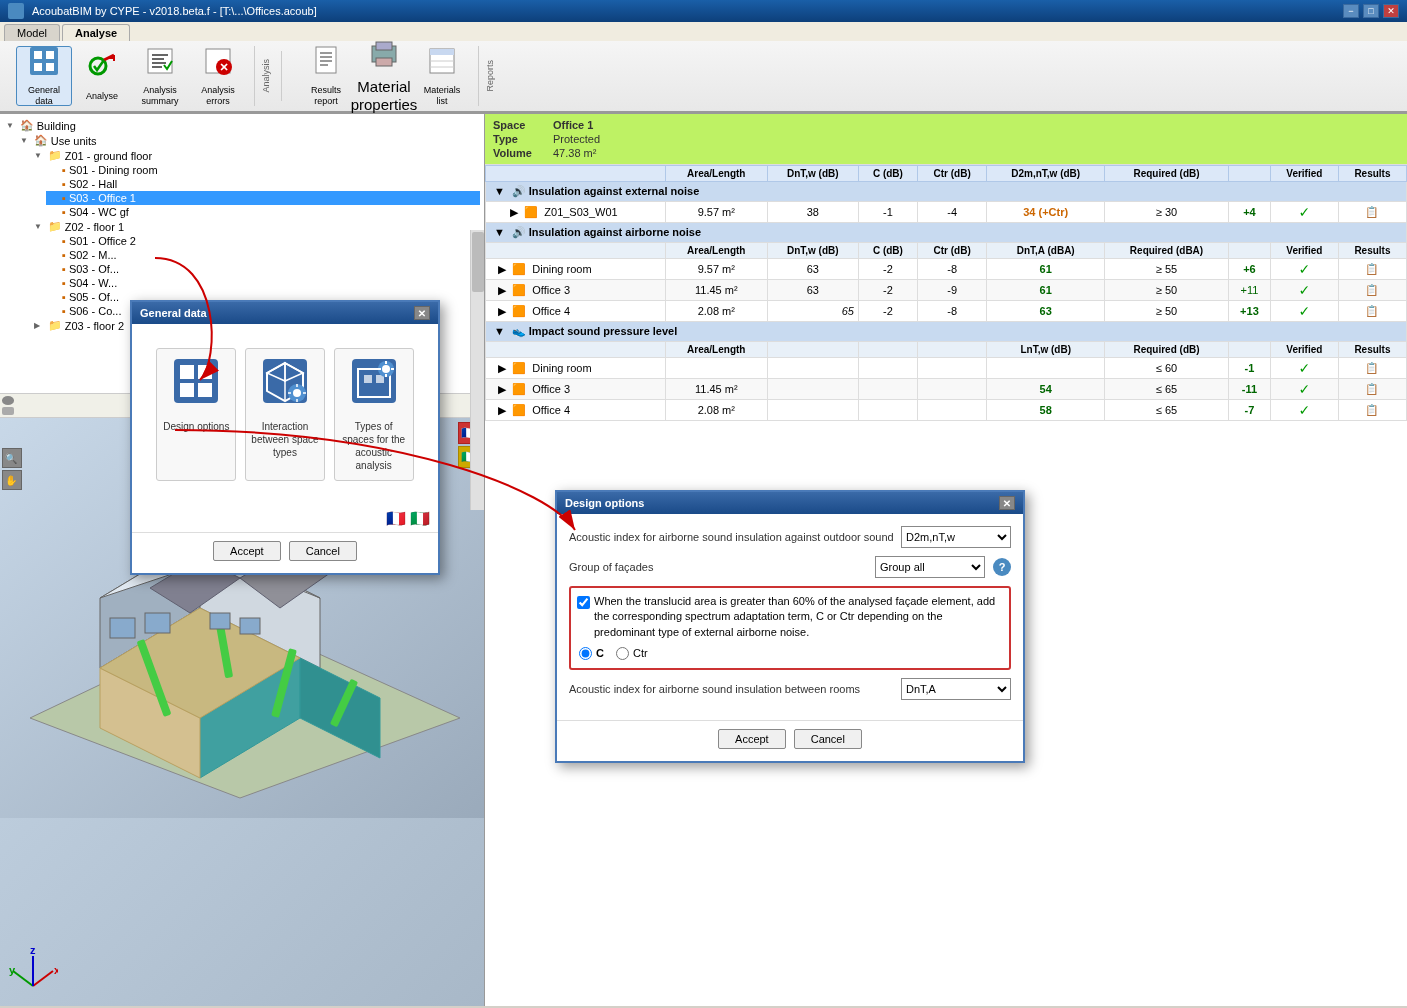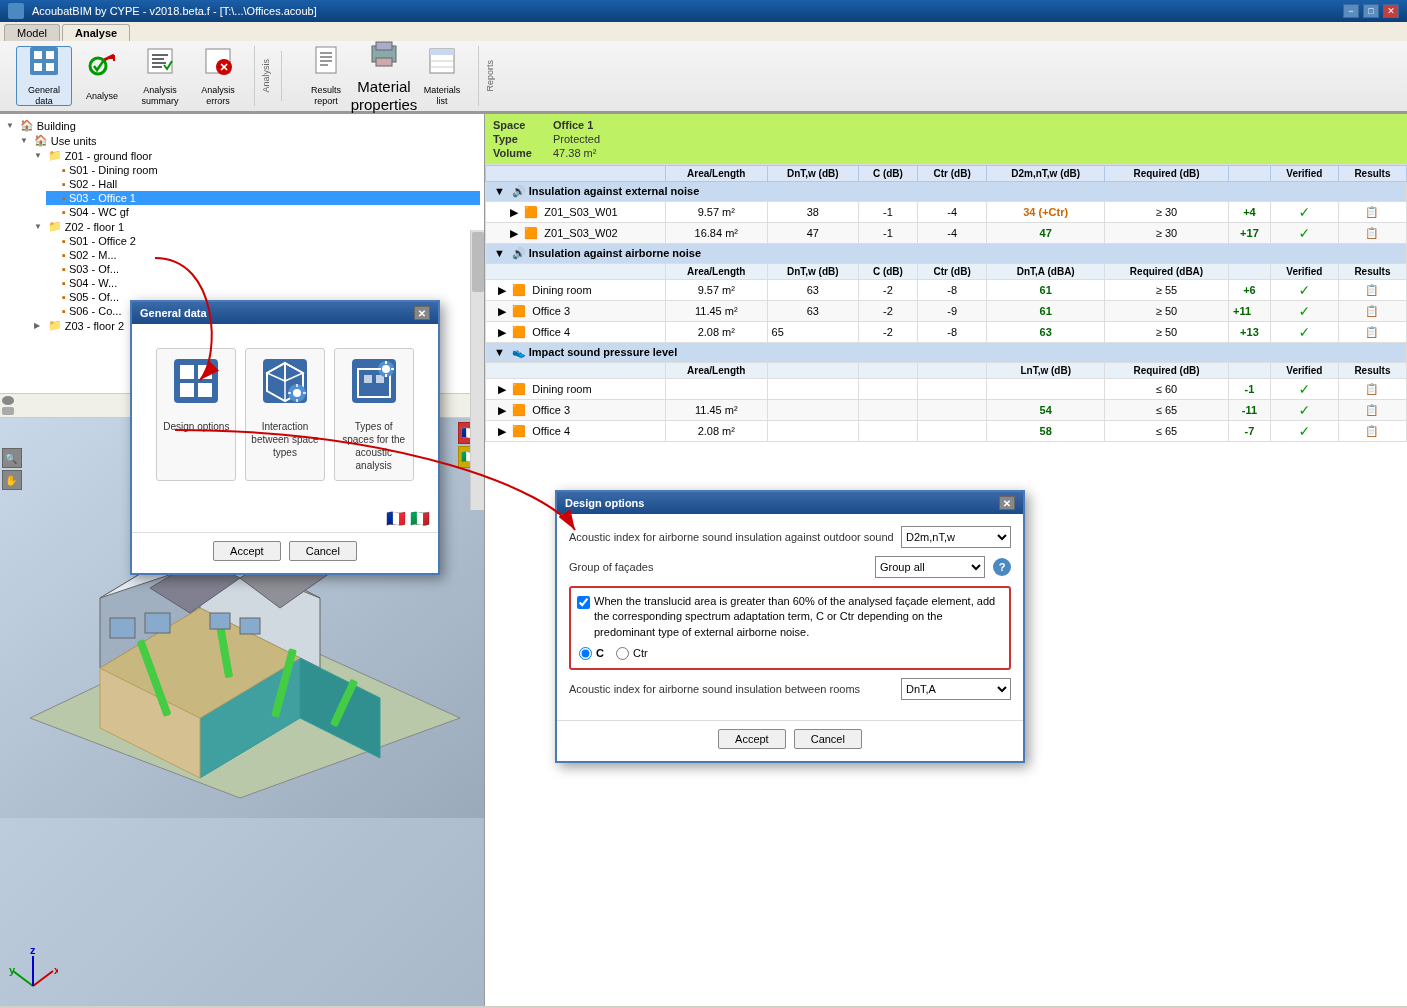--- a/index.html
+++ b/index.html
@@ -646,36 +646,20 @@
           <td style="text-align:center;">9.57 m²</td>
           <td style="text-align:center;">38</td>
           <td style="text-align:center;">-1</td>
           <td style="text-align:center;">-4</td>
           <td style="text-align:center;"><span style="color:#cc6600;font-weight:bold;">34 (+Ctr)</span></td>
           <td style="text-align:center;">≥ 30</td>
           <td style="text-align:center;color:#006600;font-weight:bold;">+4</td>
           <td style="text-align:center;"><span style="color:#009900;font-size:14px;">✓</span></td>
           <td style="text-align:center;"><span style="cursor:pointer;">📋</span></td>
         </tr>
-        <tr class="row-odd">
-          <td>
-            <span style="cursor:pointer;margin-left:20px;">▶</span>
-            <span style="color:#cc6600;margin:0 3px;">🟧</span>
-            <span>Z01_S03_W02</span>
-          </td>
-          <td style="text-align:center;">16.84 m²</td>
-          <td style="text-align:center;">47</td>
-          <td style="text-align:center;">-1</td>
-          <td style="text-align:center;">-4</td>
-          <td style="text-align:center;"><span style="color:#006600;font-weight:bold;">47</span></td>
-          <td style="text-align:center;">≥ 30</td>
-          <td style="text-align:center;color:#006600;font-weight:bold;">+17</td>
-          <td style="text-align:center;"><span style="color:#009900;font-size:14px;">✓</span></td>
-          <td style="text-align:center;"><span style="cursor:pointer;">📋</span></td>
-        </tr>
 
         <tr class="section-header">
           <td colspan="10" style="padding:3px 8px;">
             <span style="cursor:pointer;">▼</span>
             <span style="margin-left:4px;">🔊</span>
             <strong> Insulation against airborne noise</strong>
           </td>
         </tr>
 
         <tr style="background:#e8f0f8;">
@@ -711,32 +695,32 @@
             <span style="cursor:pointer;margin-left:8px;">▶</span>
             <span style="color:#cc6600;margin:0 3px;">🟧</span>
             <span>Office 3</span>
           </td>
           <td style="text-align:center;">11.45 m²</td>
           <td style="text-align:center;">63</td>
           <td style="text-align:center;">-2</td>
           <td style="text-align:center;">-9</td>
           <td style="text-align:center;"><span style="color:#006600;font-weight:bold;">61</span></td>
           <td style="text-align:center;">≥ 50</td>
-          <td style="color:#006600;font-weight:bold;">+11</td>
+          <td style="text-align:center;color:#006600;font-weight:normal;">+11</td>
           <td style="text-align:center;"><span style="color:#009900;font-size:14px;">✓</span></td>
           <td style="text-align:center;"><span style="cursor:pointer;">📋</span></td>
         </tr>
         <tr>
           <td>
             <span style="cursor:pointer;margin-left:8px;">▶</span>
             <span style="color:#cc6600;margin:0 3px;">🟧</span>
             <span>Office 4</span>
           </td>
           <td style="text-align:center;">2.08 m²</td>
-          <td style="text-align:left;">65</td>
+          <td style="text-align:right;font-style:italic;">65</td>
           <td style="text-align:center;">-2</td>
           <td style="text-align:center;">-8</td>
           <td style="text-align:center;"><span style="color:#006600;font-weight:bold;">63</span></td>
           <td style="text-align:center;">≥ 50</td>
           <td style="text-align:center;color:#006600;font-weight:bold;">+13</td>
           <td style="text-align:center;"><span style="color:#009900;font-size:14px;">✓</span></td>
           <td style="text-align:center;"><span style="cursor:pointer;">📋</span></td>
         </tr>
 
         <tr class="section-header">

